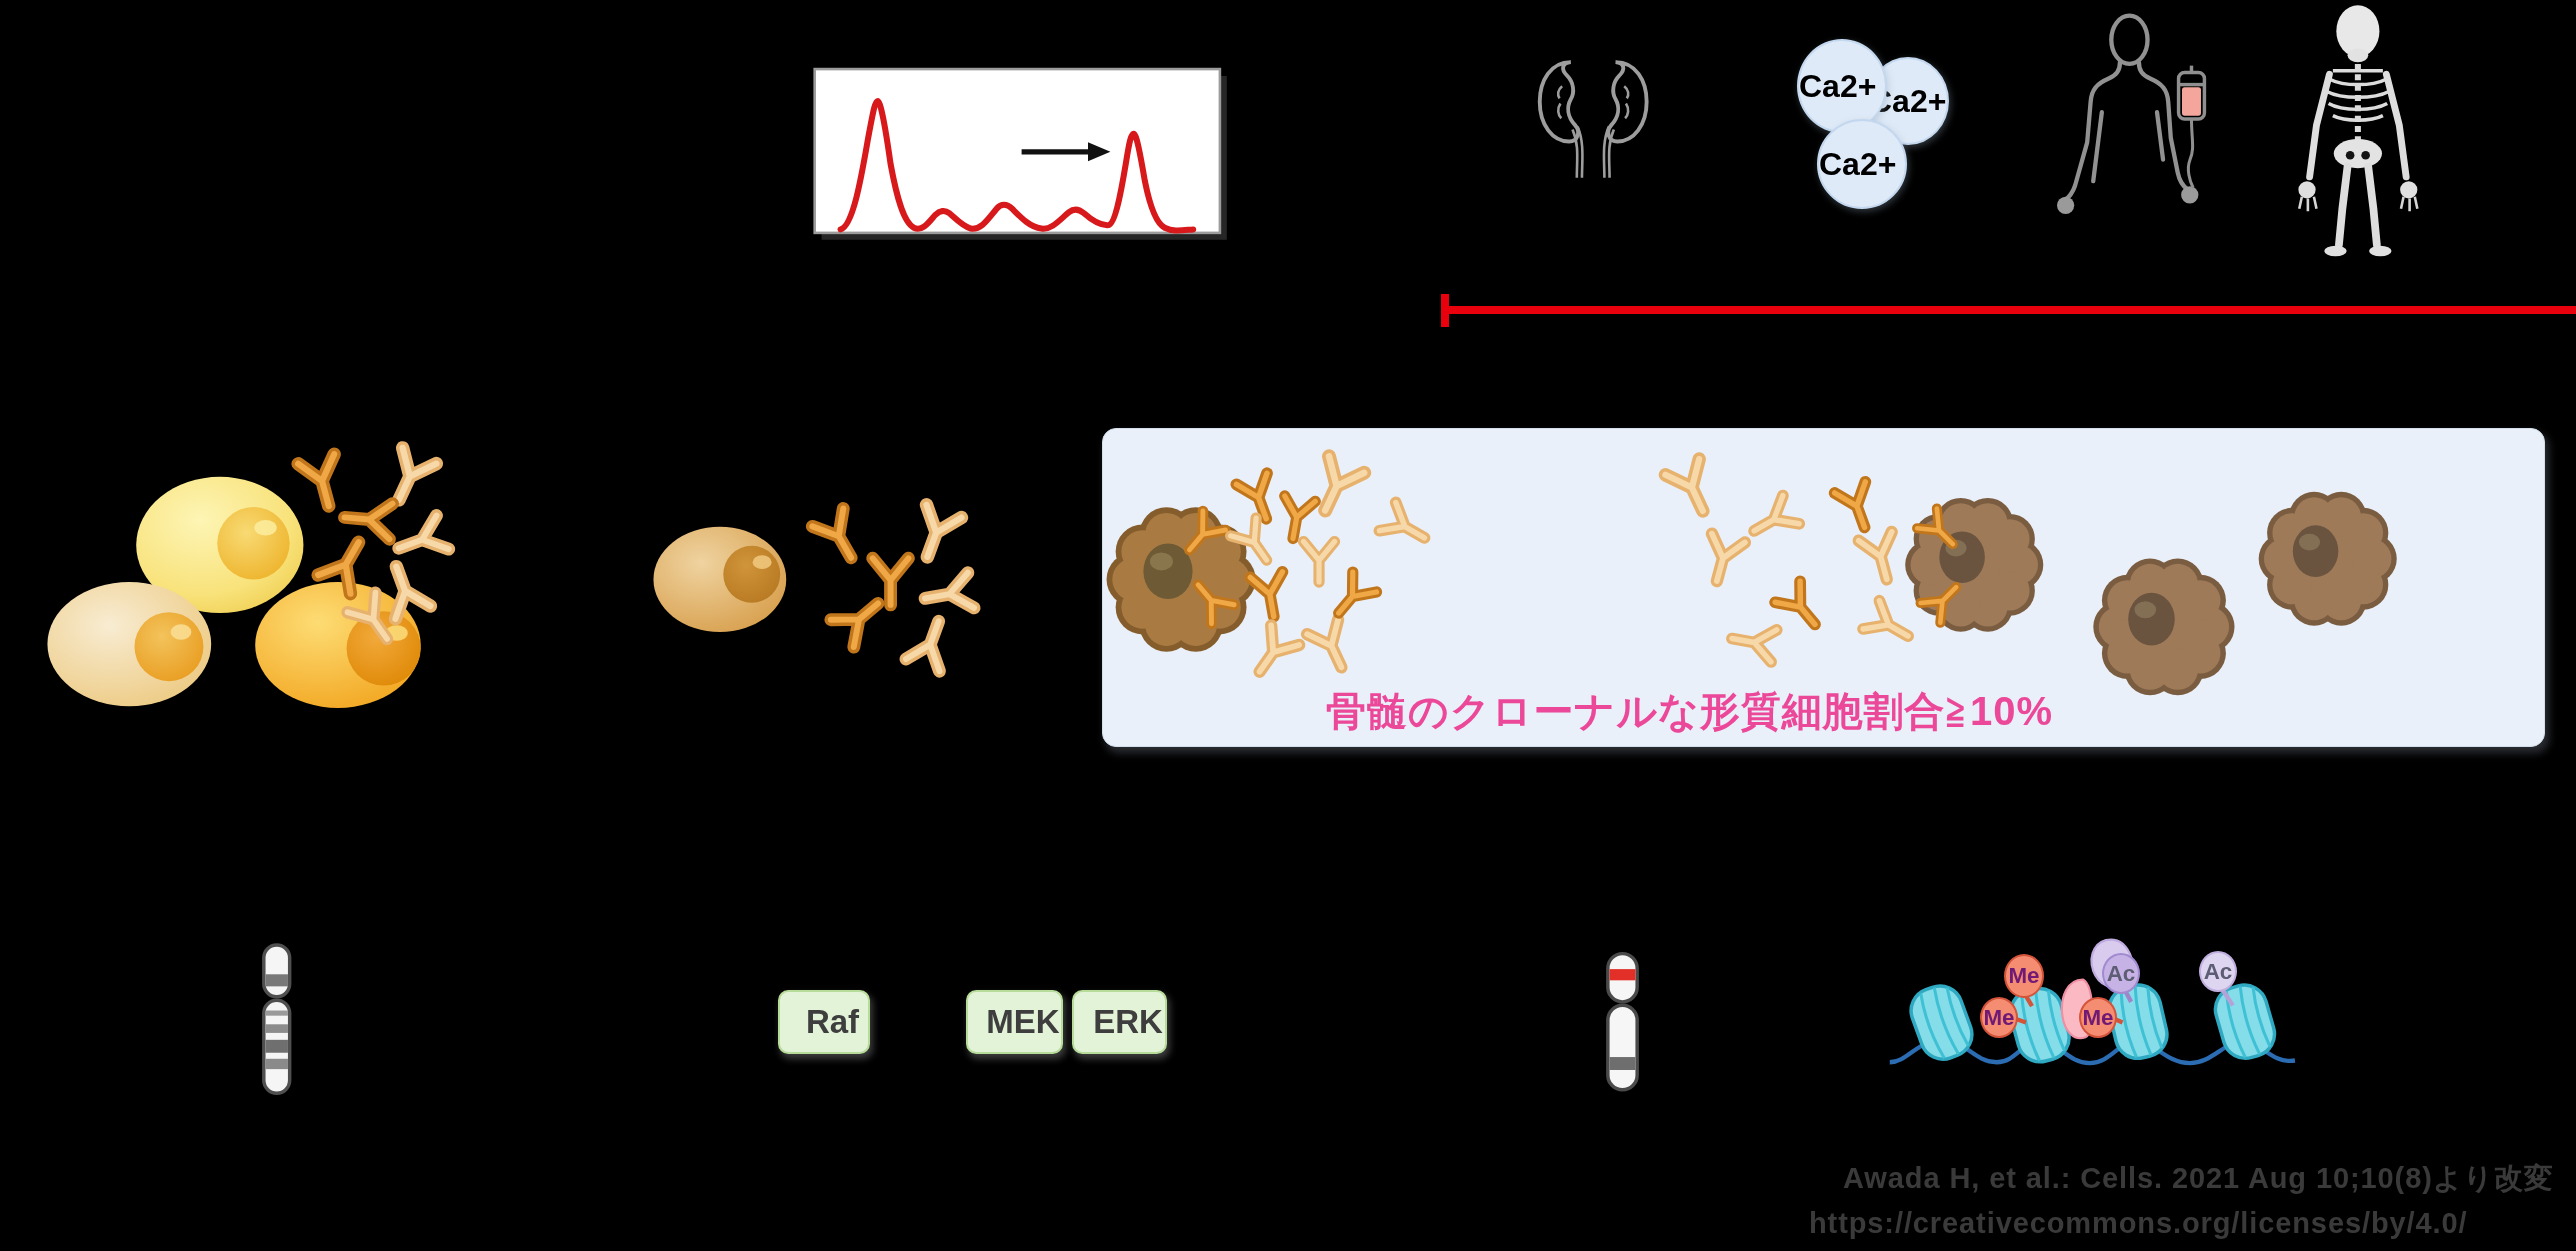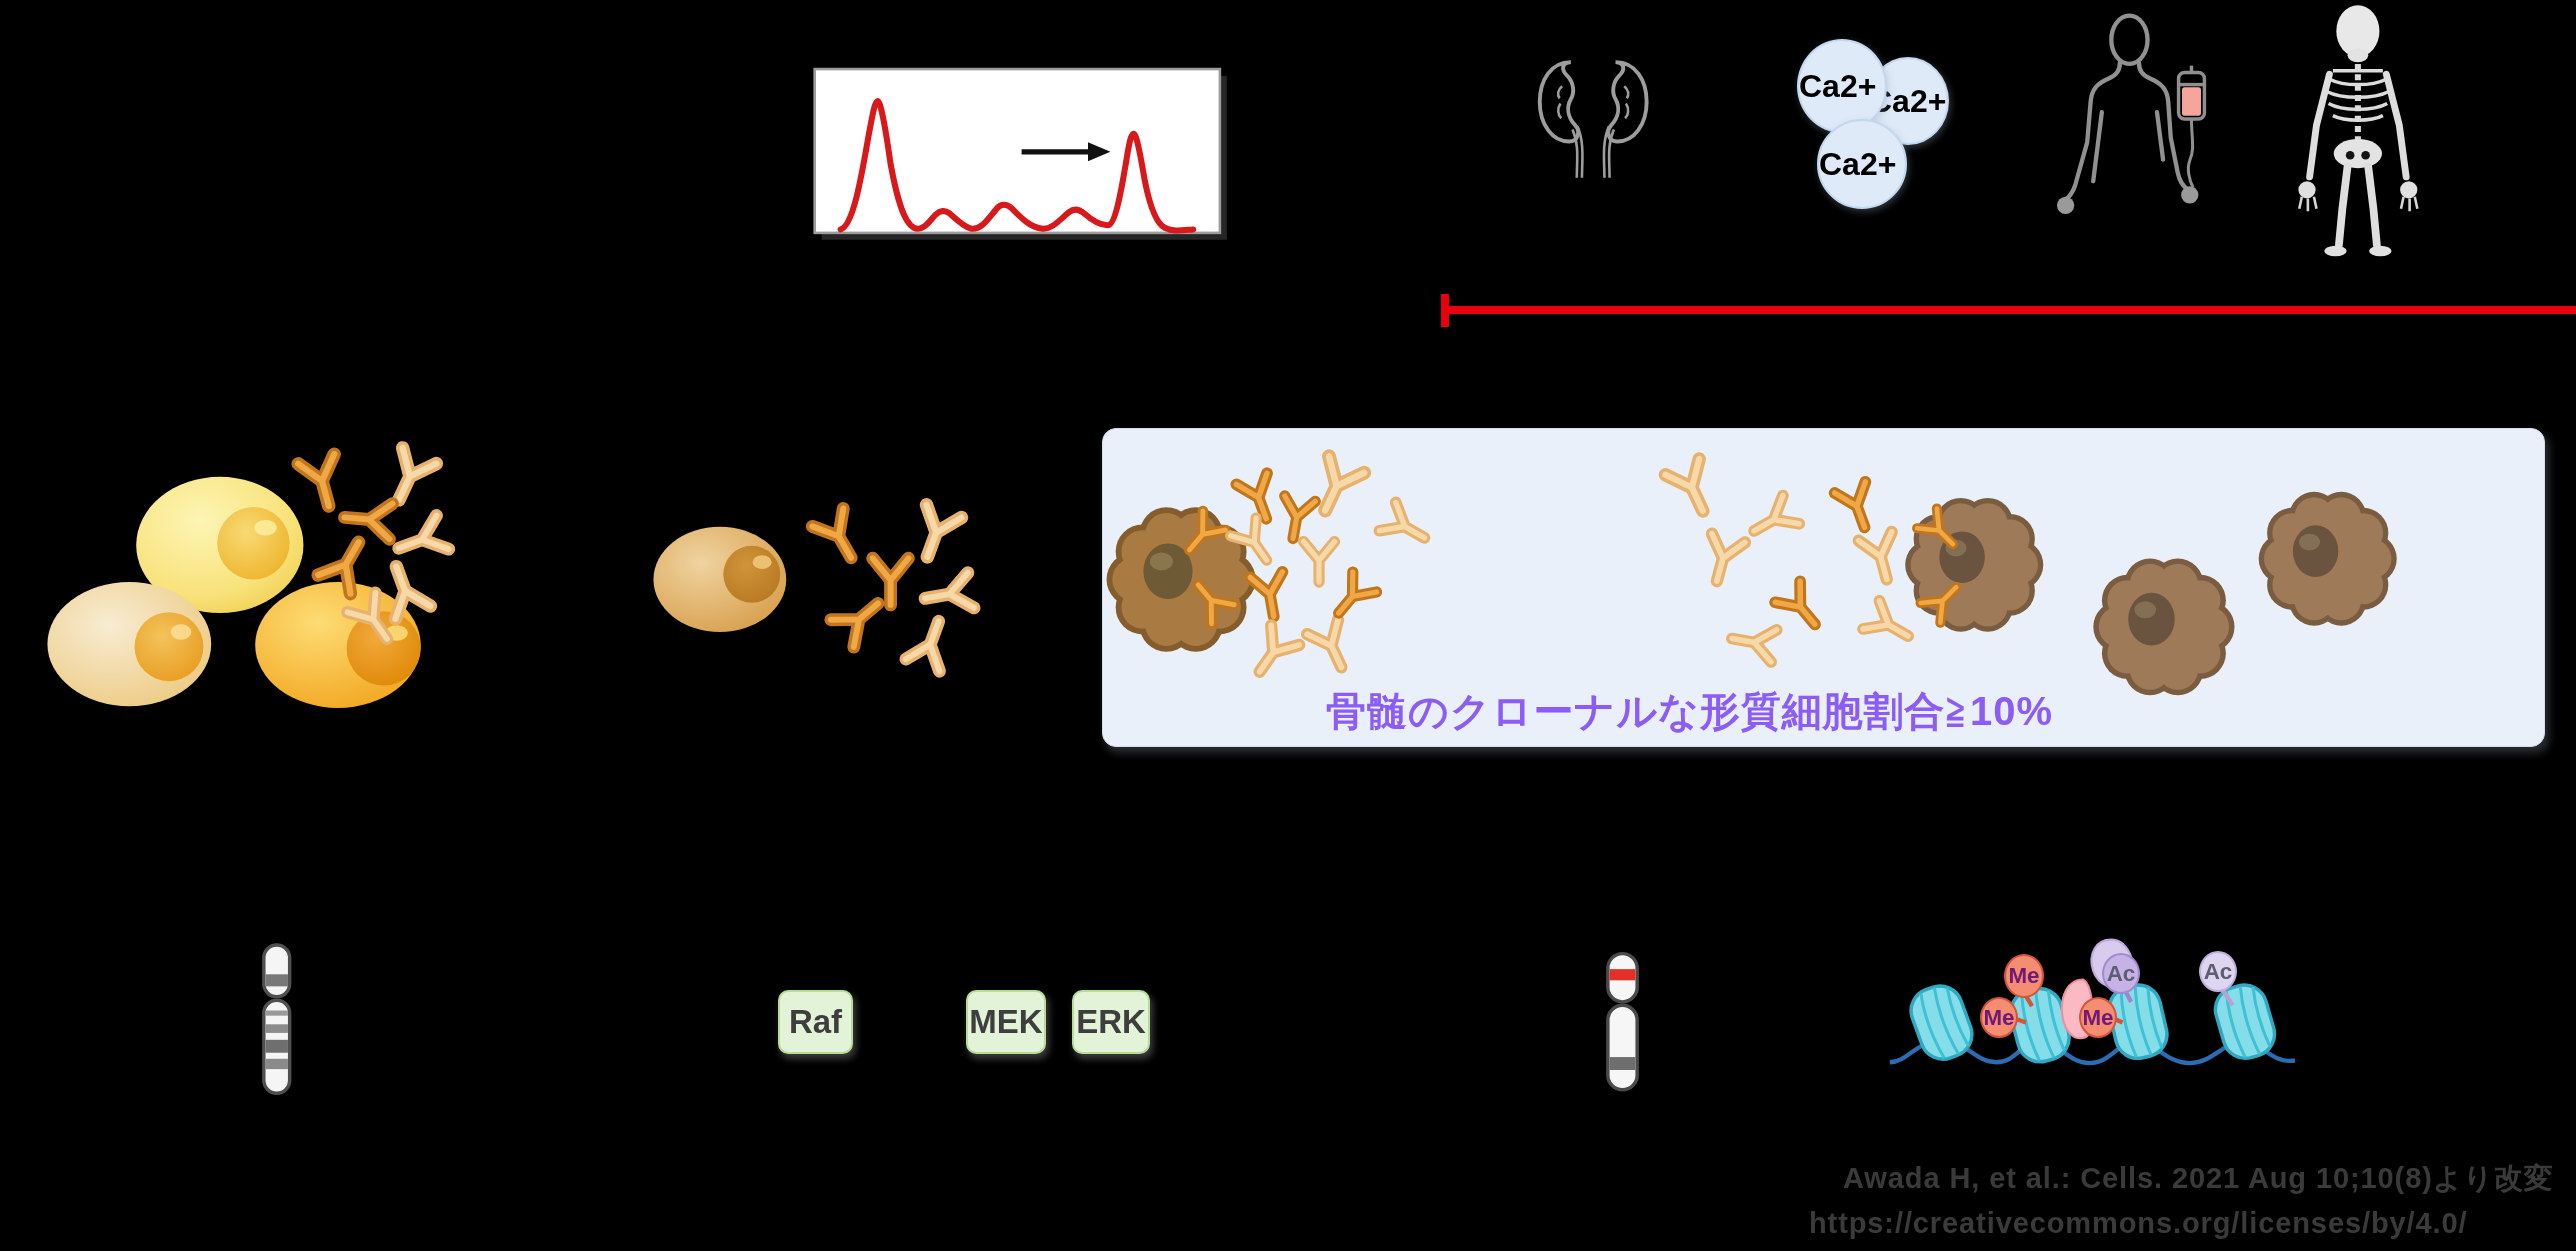--- a/index.html
+++ b/index.html
@@ -3,33 +3,33 @@
 <meta charset="utf-8">
 <style>
   html,body{margin:0;padding:0;background:#000;}
   .canvas{position:relative;width:2576px;height:1252px;background:#000;overflow:hidden;
           font-family:"Liberation Sans",sans-serif;}
   .art{position:absolute;left:0;top:0;z-index:2;}
   .marrow-box{position:absolute;left:1102px;top:428px;width:1441px;height:317px;
               background:#e9f0f9;border:1.7px solid #d3deea;border-radius:14px;z-index:1;
               box-shadow:3.4px 5.2px 8.6px rgba(120,130,145,.35);}
   .caption{position:absolute;left:1306px;top:684px;width:767px;text-align:center;z-index:3;
-           font-size:40px;font-weight:bold;color:#8b5cf6;letter-spacing:0.9px;}
+           font-size:40px;font-weight:bold;color:#ec4899;letter-spacing:0.9px;}
   .ca{position:absolute;border-radius:50%;background:#dfeaf8;border:2.6px solid #c3d7ee;
       color:#000000;font-weight:bold;font-size:32px;display:flex;align-items:center;
       justify-content:flex-start;box-shadow:1.7px 2.6px 7px rgba(140,160,180,.35);}
   .ca1{left:1797px;top:39px;width:86px;height:90px;z-index:4;}
   .ca2{left:1867px;top:57px;width:78px;height:84px;z-index:3;}
   .ca3{left:1817px;top:119px;width:86px;height:86px;z-index:5;}
   .redline{position:absolute;background:#e8000d;z-index:2;}
   .rl-main{left:1445px;top:306px;width:1131px;height:7.8px;}
   .rl-cap{left:1441px;top:294px;width:7.8px;height:33px;}
   .gbox{position:absolute;background:#e3f3d7;border:2.6px solid #b7dc9a;border-radius:10.3px;
         color:#3e3e3e;font-weight:bold;font-size:33px;display:flex;align-items:center;
-        justify-content:center;z-index:3;box-shadow:2.6px 4.3px 7px rgba(150,150,150,.4);}
+        justify-content:center;z-index:3;box-shadow:2.6px 4.3px 7px rgba(150,150,150,.4);padding-left:17px;}
   .raf{left:778px;top:990px;width:71px;height:60px;}
   .mek{left:922px;top:990px;width:76px;height:60px;margin-left:44px;}
   .erk{left:1072px;top:990px;width:74px;height:60px;}
   .ras{position:absolute;left:481px;top:979px;width:160px;height:86px;border-radius:50%;
        background:#ddefe6;border:2.6px solid #c3e2d2;color:#3e3e3e;font-weight:bold;
        font-size:34px;display:flex;align-items:center;justify-content:center;z-index:3;
        box-shadow:2.6px 4.3px 7px rgba(150,150,150,.4);}
   .mark{position:absolute;border-radius:50%;font-weight:bold;font-size:22.4px;z-index:4;
         display:flex;align-items:center;justify-content:center;color:#701a75;}
   .me{background:#f58d72;border:2.6px solid #d4543a;}

